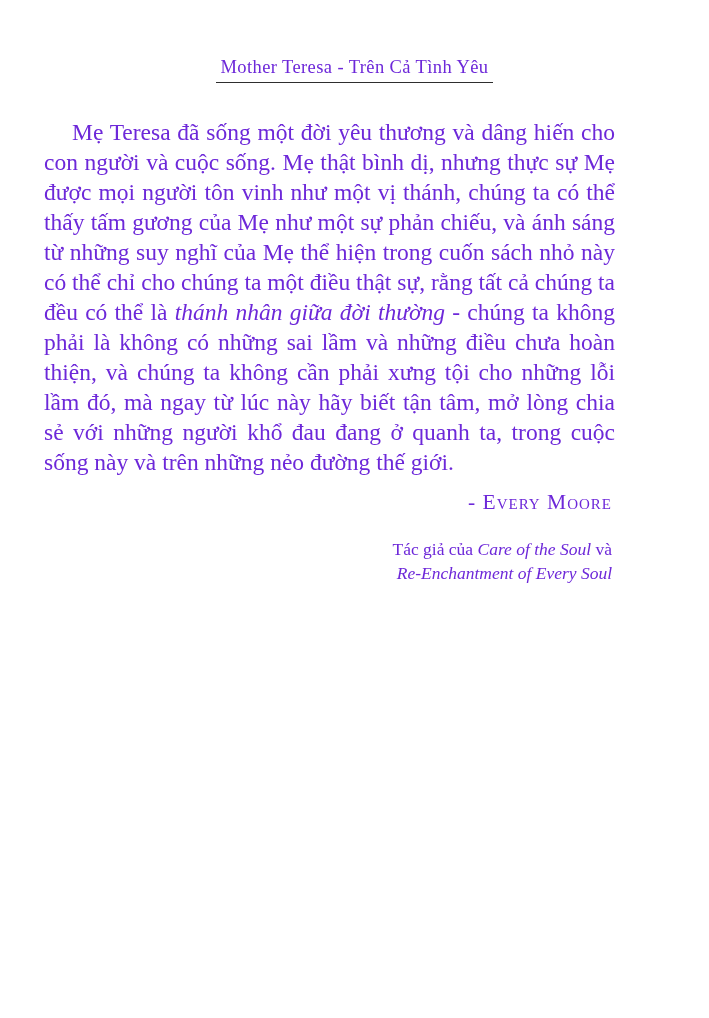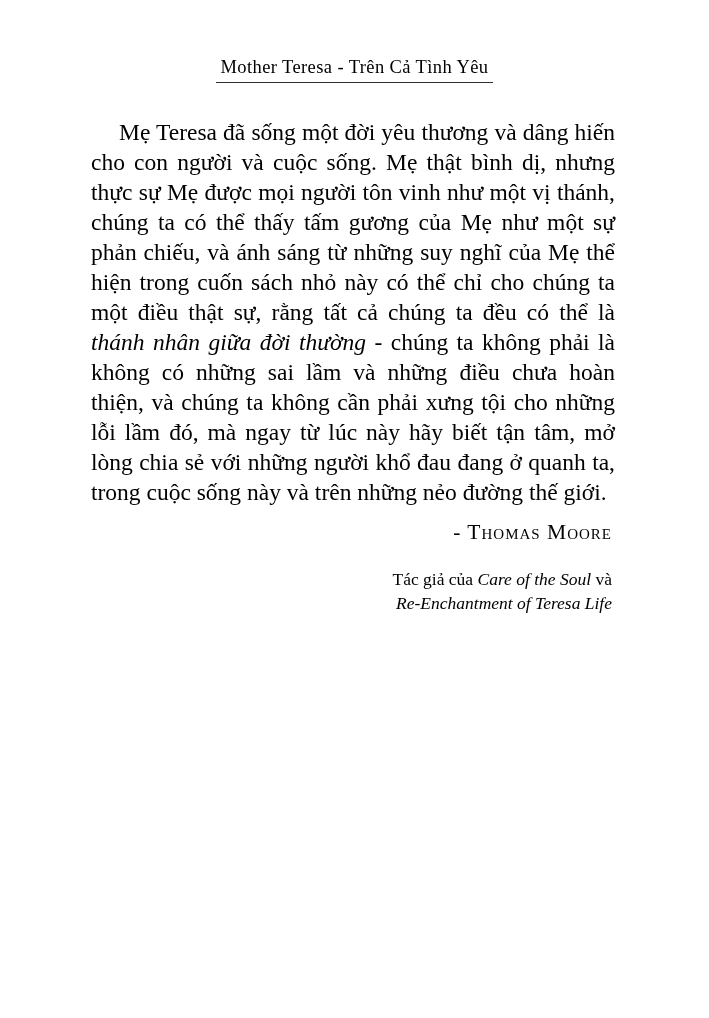--- a/index.html
+++ b/index.html
@@ -6,36 +6,36 @@
     margin: 0;
     padding: 0;
     background: #ffffff;
   }
   .sheet {
     position: relative;
     width: 709px;
     height: 756px;
     background: #ffffff;
     font-family: "Liberation Serif", "DejaVu Serif", serif;
-    color: #000000;
+    color: #6d28d9;
     overflow: hidden;
   }
   .running-header {
     text-align: center;
     padding-top: 57px;
   }
   .running-header .header-text {
     display: inline-block;
     font-size: 18.5px;
     letter-spacing: 0.4px;
     padding: 0 4px 4px 4px;
     border-bottom: 1.5px solid #2e2e2e;
   }
   .body-paragraph {
-    margin: 34px 94px 0 91px;
+    margin: 34px 94px 0 44px;
     font-size: 23.5px;
     line-height: 30px;
     text-align: justify;
     text-indent: 28px;
   }
   .body-paragraph em,
   .credit-line em {
     font-style: italic;
   }
   .attribution {
@@ -64,22 +64,22 @@
 
 <div class="sheet">
 
   <div class="running-header">
     <span class="header-text">Mother Teresa - Trên Cả Tình Yêu</span>
   </div>
 
   <p class="body-paragraph"><span>Mẹ Teresa đã sống một đời yêu thương và dâng hiến cho con người và cuộc sống. Mẹ thật bình dị, nhưng thực sự Mẹ được mọi người tôn vinh như một vị thánh, chúng ta có thể thấy tấm gương của Mẹ như một sự phản chiếu, và ánh sáng từ những suy nghĩ của Mẹ thể hiện trong cuốn sách nhỏ này có thể chỉ cho chúng ta một điều thật sự, rằng tất cả chúng ta đều có thể là </span><em>thánh nhân giữa đời thường</em><span> - chúng ta không phải là không có những sai lầm và những điều chưa hoàn thiện, và chúng ta không cần phải xưng tội cho những lỗi lầm đó, mà ngay từ lúc này hãy biết tận tâm, mở lòng chia sẻ với những người khổ đau đang ở quanh ta, trong cuộc sống này và trên những nẻo đường thế giới.</span></p>
 
   <div class="attribution">
-    <div class="author-name">- Thomas Moore</div>
+    <div class="author-name">- Every Moore</div>
     <div class="credits">
       <div class="credit-line"><span>Tác giả của </span><em>Care of the Soul</em><span> và</span></div>
-      <div class="credit-line"><em>Re-Enchantment of Teresa Life</em></div>
+      <div class="credit-line"><em>Re-Enchantment of Every Soul</em></div>
     </div>
   </div>
 
   <div class="page-number">7</div>
 
 </div>
 
 </body></html>

